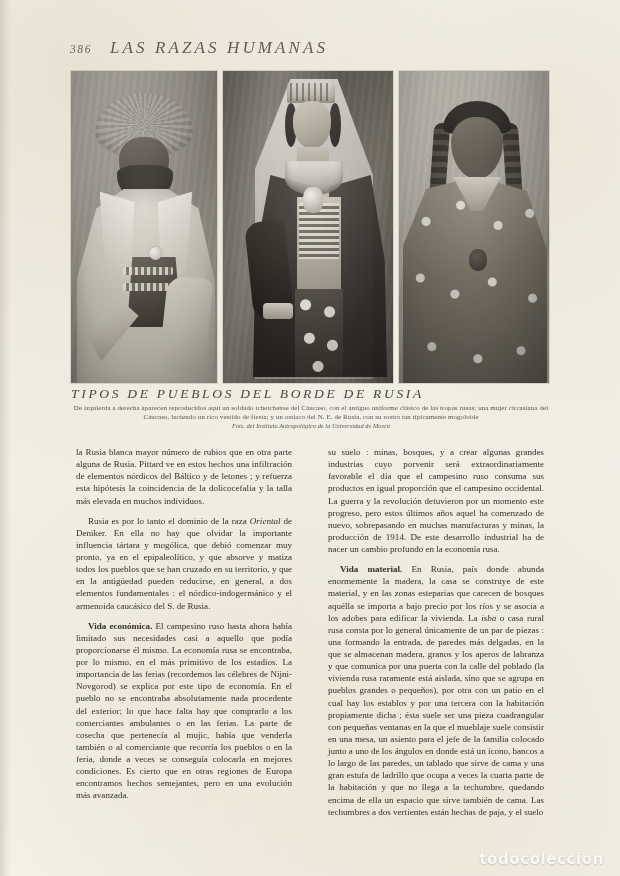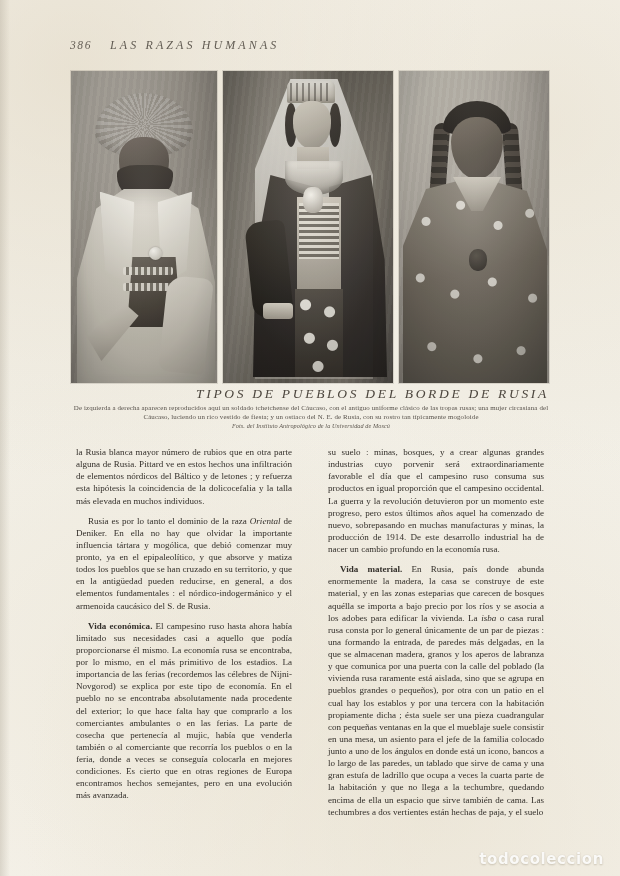--- a/index.html
+++ b/index.html
@@ -27,21 +27,21 @@
   .runhead{
     position:absolute;left:70px;top:38px;width:480px;
     display:flex;align-items:baseline;gap:18px;
     color:#4a443c;
   }
   .folio{
     font-size:11.5px;letter-spacing:1.6px;font-style:italic;
     opacity:.82;
   }
   .runtitle{
-    font-size:12px;letter-spacing:3.1px;font-style:italic;
+    font-size:17px;letter-spacing:3.1px;font-style:italic;
     opacity:.85;
   }
 
   
   .plate{
     position:absolute;left:71px;top:71px;width:478px;height:312px;
     display:flex;gap:6px;
   }
   .photo{
     position:relative;overflow:hidden;
@@ -258,21 +258,21 @@
     clip-path:polygon(0 0,100% 0,62% 100%,38% 100%);
   }
   .f3-amulet{
     position:absolute;left:70px;top:178px;width:18px;height:22px;border-radius:45%;
     background:radial-gradient(circle at 40% 30%,#4b443a,#221e19);
   }
 
   
   .plate-title{
     position:absolute;left:71px;top:386px;width:478px;
-    text-align:right;font-style:italic;
+    text-align:left;font-style:italic;
     font-size:13.5px;letter-spacing:2.7px;color:#4c463e;
   }
   .plate-desc{
     position:absolute;left:66px;top:404px;width:490px;
     text-align:center;font-size:6.9px;line-height:8.6px;
     color:#56504a;letter-spacing:.12px;
   }
   .plate-credit{
     position:absolute;left:66px;top:422px;width:490px;
     text-align:center;font-size:6.2px;font-style:italic;color:#5b554d;

